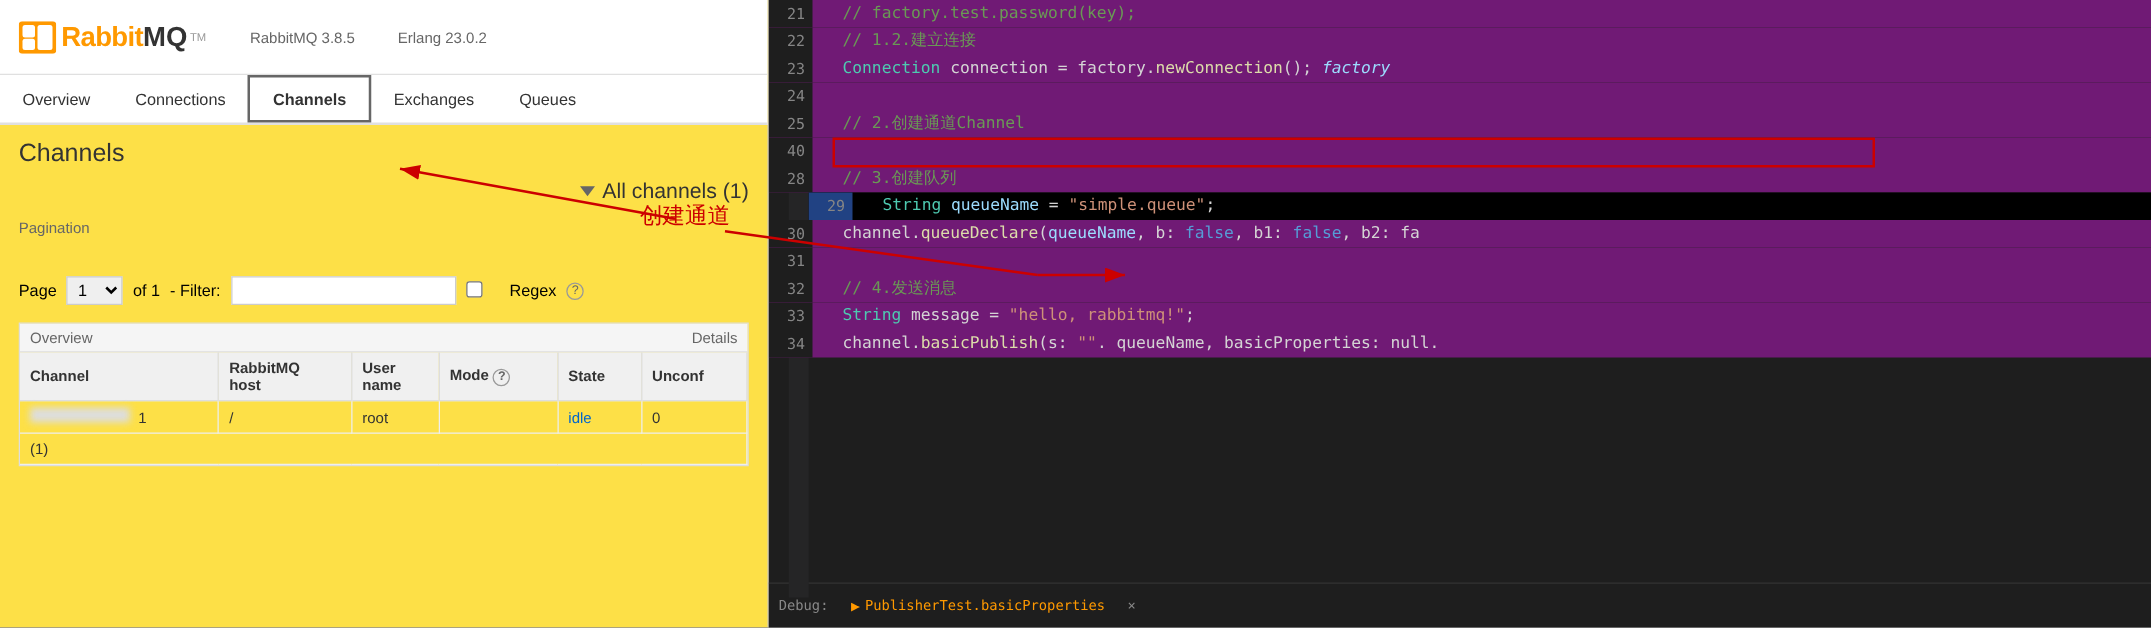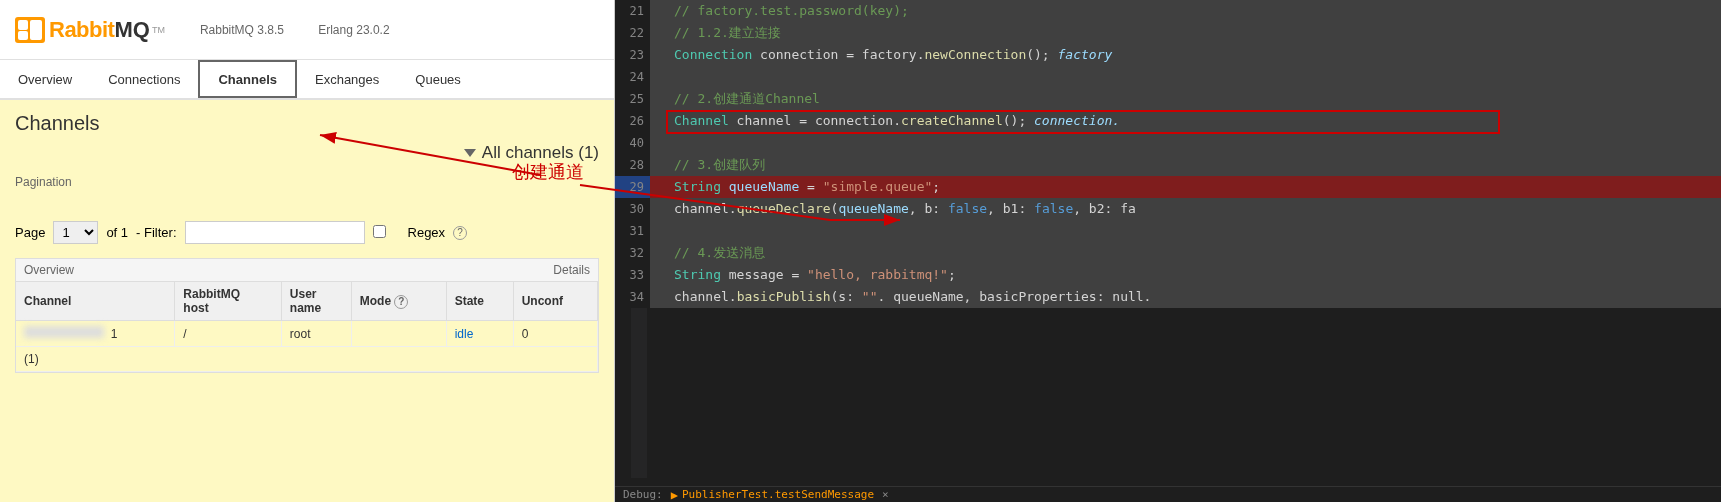--- a/index.html
+++ b/index.html
@@ -2,21 +2,21 @@
 <html><head>
   <meta charset="utf-8">
   <style>
     * { box-sizing: border-box; margin: 0; padding: 0; }
     body { font-family: Arial, sans-serif; font-size: 13px; background: #fff; display: flex; width: 1721px; height: 502px; overflow: hidden; }
 
     
     .left-panel {
       width: 615px;
       min-width: 615px;
-      background: #fef9c3;
+      background: #fde047;
       display: flex;
       flex-direction: column;
       border-right: 1px solid #ccc;
     }
 
     
     .header {
       display: flex;
       align-items: center;
       padding: 10px 15px;
@@ -230,22 +230,22 @@
       font-family: 'Consolas', 'Monaco', monospace;
       font-size: 13px;
     }
 
     .code-line {
       display: flex;
       align-items: stretch;
       min-height: 22px;
       line-height: 22px;
     }
-    .code-line.highlighted { background: #7f1d1d; }
-    .code-line.normal { background: #404040; }
+    .code-line.highlighted { background: #000000; margin-left: 32px; }
+    .code-line.normal { background: #701a75; }
 
     .line-num-area {
       display: flex;
       align-items: center;
       width: 35px;
       min-width: 35px;
       padding: 0 6px 0 0;
       text-align: right;
       color: #858585;
       font-size: 12px;
@@ -285,27 +285,27 @@
       top: 110px; 
       right: 0;
       height: 23px;
       border: 2px solid #cc0000;
       pointer-events: none;
       z-index: 5;
     }
 
     
     .bottom-bar {
-      height: 16px;
+      height: 36px;
       background: #1e1e1e;
       border-top: 1px solid #333;
       display: flex;
       align-items: center;
       padding: 0 8px;
-      gap: 8px;
+      gap: 18px;
       font-family: 'Consolas', monospace;
       font-size: 11px;
       color: #888;
     }
     .debug-label { color: #888; }
     .debug-runner {
       display: flex; align-items: center; gap: 4px; color: #f90;
     }
     .debug-runner-icon { color: #f90; font-size: 12px; }
     .close-tab { color: #888; cursor: pointer; }
@@ -444,25 +444,20 @@
           <div class="line-num-area">24</div>
           <div class="line-marker"></div>
           <div class="line-code"></div>
         </div>
         <div class="code-line normal">
           <div class="line-num-area">25</div>
           <div class="line-marker"></div>
           <div class="line-code"><span class="c-comment">        // 2.创建通道Channel</span></div>
         </div>
         <div class="code-line normal">
-          <div class="line-num-area">26</div>
-          <div class="line-marker"></div>
-          <div class="line-code"><span class="c-plain">        </span><span class="c-type">Channel</span><span class="c-plain"> channel = connection.</span><span class="c-method">createChannel</span><span class="c-plain">();  </span><span class="c-italic">connection.</span></div>
-        </div>
-        <div class="code-line normal">
           <div class="line-num-area">40</div>
           <div class="line-marker"></div>
           <div class="line-code"></div>
         </div>
         <div class="code-line normal">
           <div class="line-num-area">28</div>
           <div class="line-marker"></div>
           <div class="line-code"><span class="c-comment">        // 3.创建队列</span></div>
         </div>
         <div class="code-line highlighted">
@@ -497,21 +492,21 @@
         </div>
       </div>
 
     <div class="red-box-line26" id="redBox" style="top: 110px; height: 24px; left: 51px; width: calc(80% - 51px);"></div>
   </div>
 
   <div class="bottom-bar">
     <span class="debug-label">Debug:</span>
     <div class="debug-runner">
       <span class="debug-runner-icon">▶</span>
-      <span>PublisherTest.testSendMessage</span>
+      <span>PublisherTest.basicProperties</span>
     </div>
     <span class="close-tab">×</span>
   </div>
 </div>
 
 <svg style="position:fixed;top:0;left:0;width:1721px;height:502px;pointer-events:none;z-index:100;overflow:visible">
 
   <defs>
     <marker id="arrowhead" markerWidth="8" markerHeight="6" refX="8" refY="3" orient="auto">
       <polygon points="0 0, 8 3, 0 6" fill="#cc0000"></polygon>

